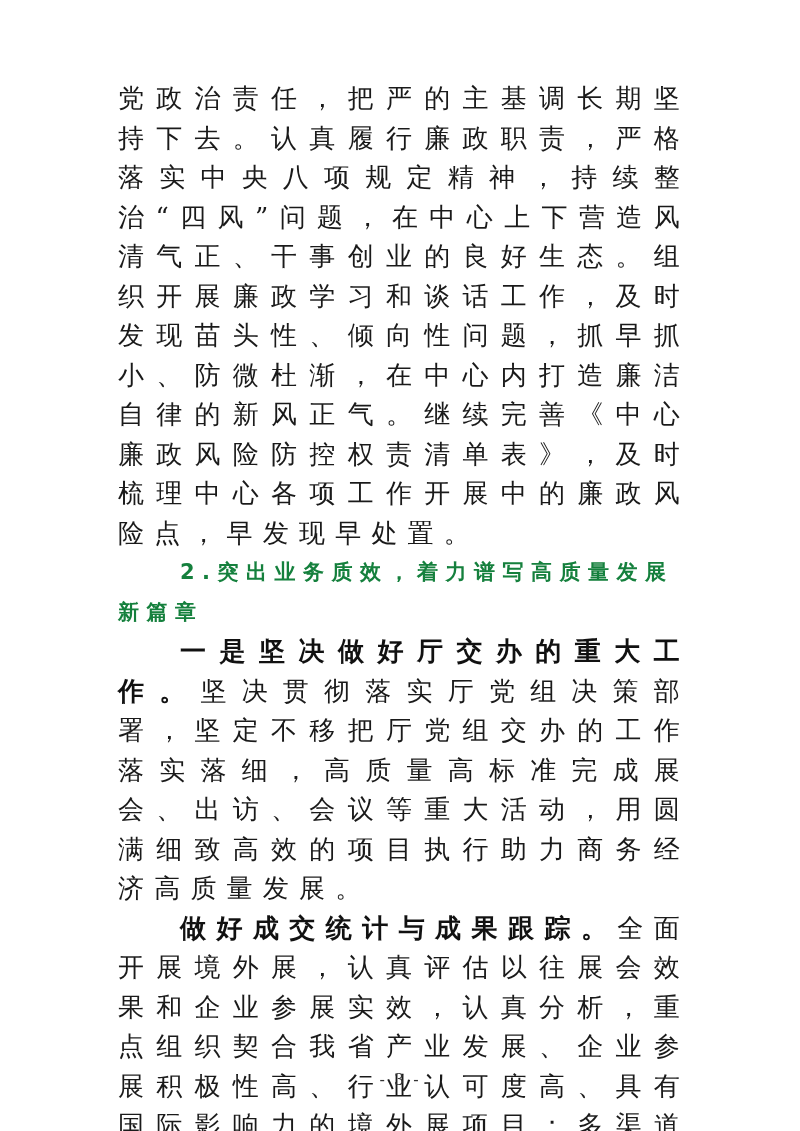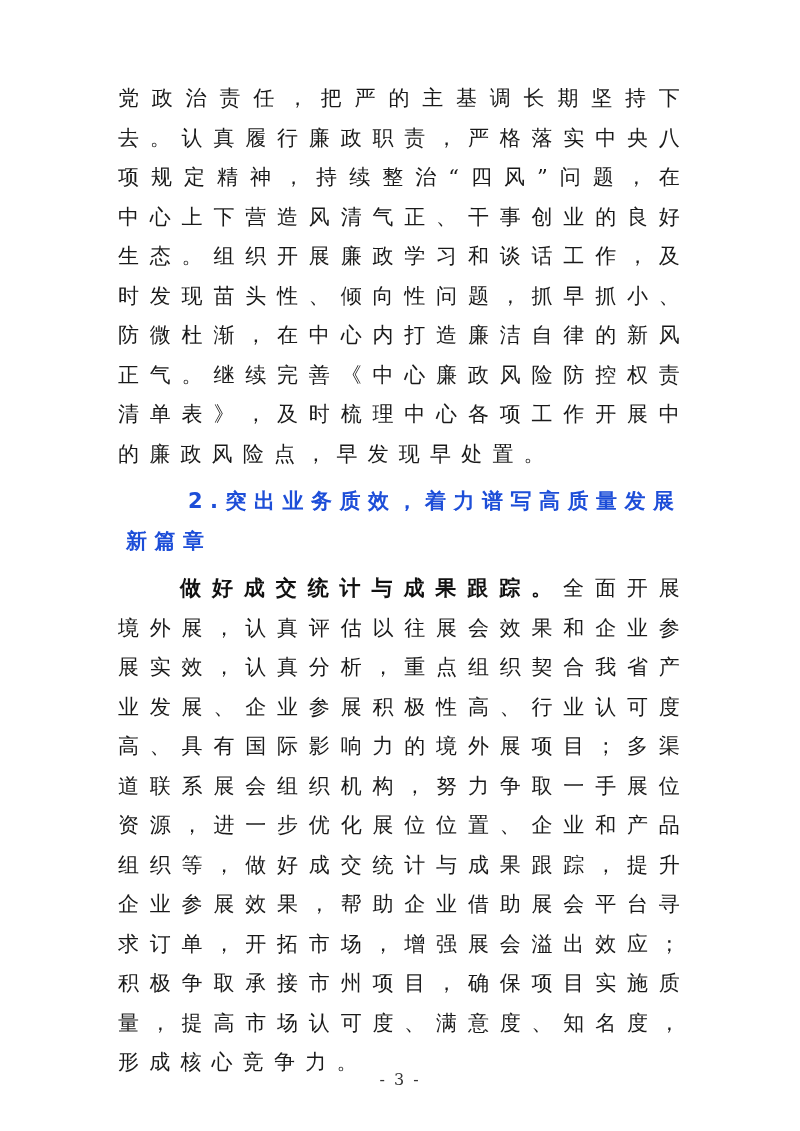--- a/index.html
+++ b/index.html
@@ -1,30 +1,31 @@
 <!DOCTYPE html>
 <html><head>
 <meta charset="utf-8">
 <style>
   html, body { margin:0; padding:0; background:#ffffff; }
   body { width:800px; height:1131px; position:relative; overflow:hidden; }
   .page { position:absolute; left:0; top:0; width:800px; height:1131px; background:#fff; }
   .content { position:absolute; left:118px; top:79px; width:572px; }
-  .para { margin:0; font-family:"DejaVu Serif", "Liberation Serif", serif; font-size:21px; line-height:39.5px; color:#1a1a1a; text-align:justify; text-align-last:left; letter-spacing:10.2px; word-break:break-all; }
+  .para { margin:0; font-family:"DejaVu Serif", "Liberation Serif", serif; font-size:26px; line-height:39.5px; color:#1a1a1a; text-align:justify; text-align-last:left; letter-spacing:10.2px; word-break:break-all; }
   .para.indent { text-indent:62px; }
   .lead { font-family:"DejaVu Sans", "Liberation Sans", sans-serif; font-weight:bold; color:#111; }
-  .heading { margin:8px; font-family:"DejaVu Sans", "Liberation Sans", sans-serif; font-weight:bold; font-size:21px; line-height:39.5px; color:#1d4ed8; text-indent:62px; letter-spacing:7.5px; }
+  .heading { margin:0; font-family:"DejaVu Sans", "Liberation Sans", sans-serif; font-weight:bold; font-size:21px; line-height:39.5px; color:#15803d; text-indent:62px; letter-spacing:7.5px; }
   .page-number { position:absolute; left:0; width:800px; top:1070px; text-align:center; font-family:"DejaVu Serif", "Liberation Serif", serif; font-size:16px; color:#333; letter-spacing:2px; }
 </style>
 </head>
 <body>
 
 <div class="page">
   <div class="content">
     <p class="para">
       <span>党政治责任，把严的主基调长期坚持下去。认真履行廉政职责，严格落实中央八项规定精神，持续整治“四风”问题，在中心上下营造风清气正、干事创业的良好生态。组织开展廉政学习和谈话工作，及时发现苗头性、倾向性问题，抓早抓小、防微杜渐，在中心内打造廉洁自律的新风正气。继续完善《中心廉政风险防控权责清单表》，及时梳理中心各项工作开展中的廉政风险点，早发现早处置。</span>
     </p>
     <p class="heading">2.突出业务质效，着力谱写高质量发展新篇章</p>
+    <p class="para indent"><span class="lead">一是坚决做好厅交办的重大工作。</span><span>坚决贯彻落实厅党组决策部署，坚定不移把厅党组交办的工作落实落细，高质量高标准完成展会、出访、会议等重大活动，用圆满细致高效的项目执行助力商务经济高质量发展。</span></p>
     <p class="para indent"><span class="lead">做好成交统计与成果跟踪。</span><span>全面开展境外展，认真评估以往展会效果和企业参展实效，认真分析，重点组织契合我省产业发展、企业参展积极性高、行业认可度高、具有国际影响力的境外展项目；多渠道联系展会组织机构，努力争取一手展位资源，进一步优化展位位置、企业和产品组织等，做好成交统计与成果跟踪，提升企业参展效果，帮助企业借助展会平台寻求订单，开拓市场，增强展会溢出效应；积极争取承接市州项目，确保项目实施质量，提高市场认可度、满意度、知名度，形成核心竞争力。</span></p>
 
   </div>
   <div class="page-number">- 3 -</div>
 </div>
 
 </body></html>

